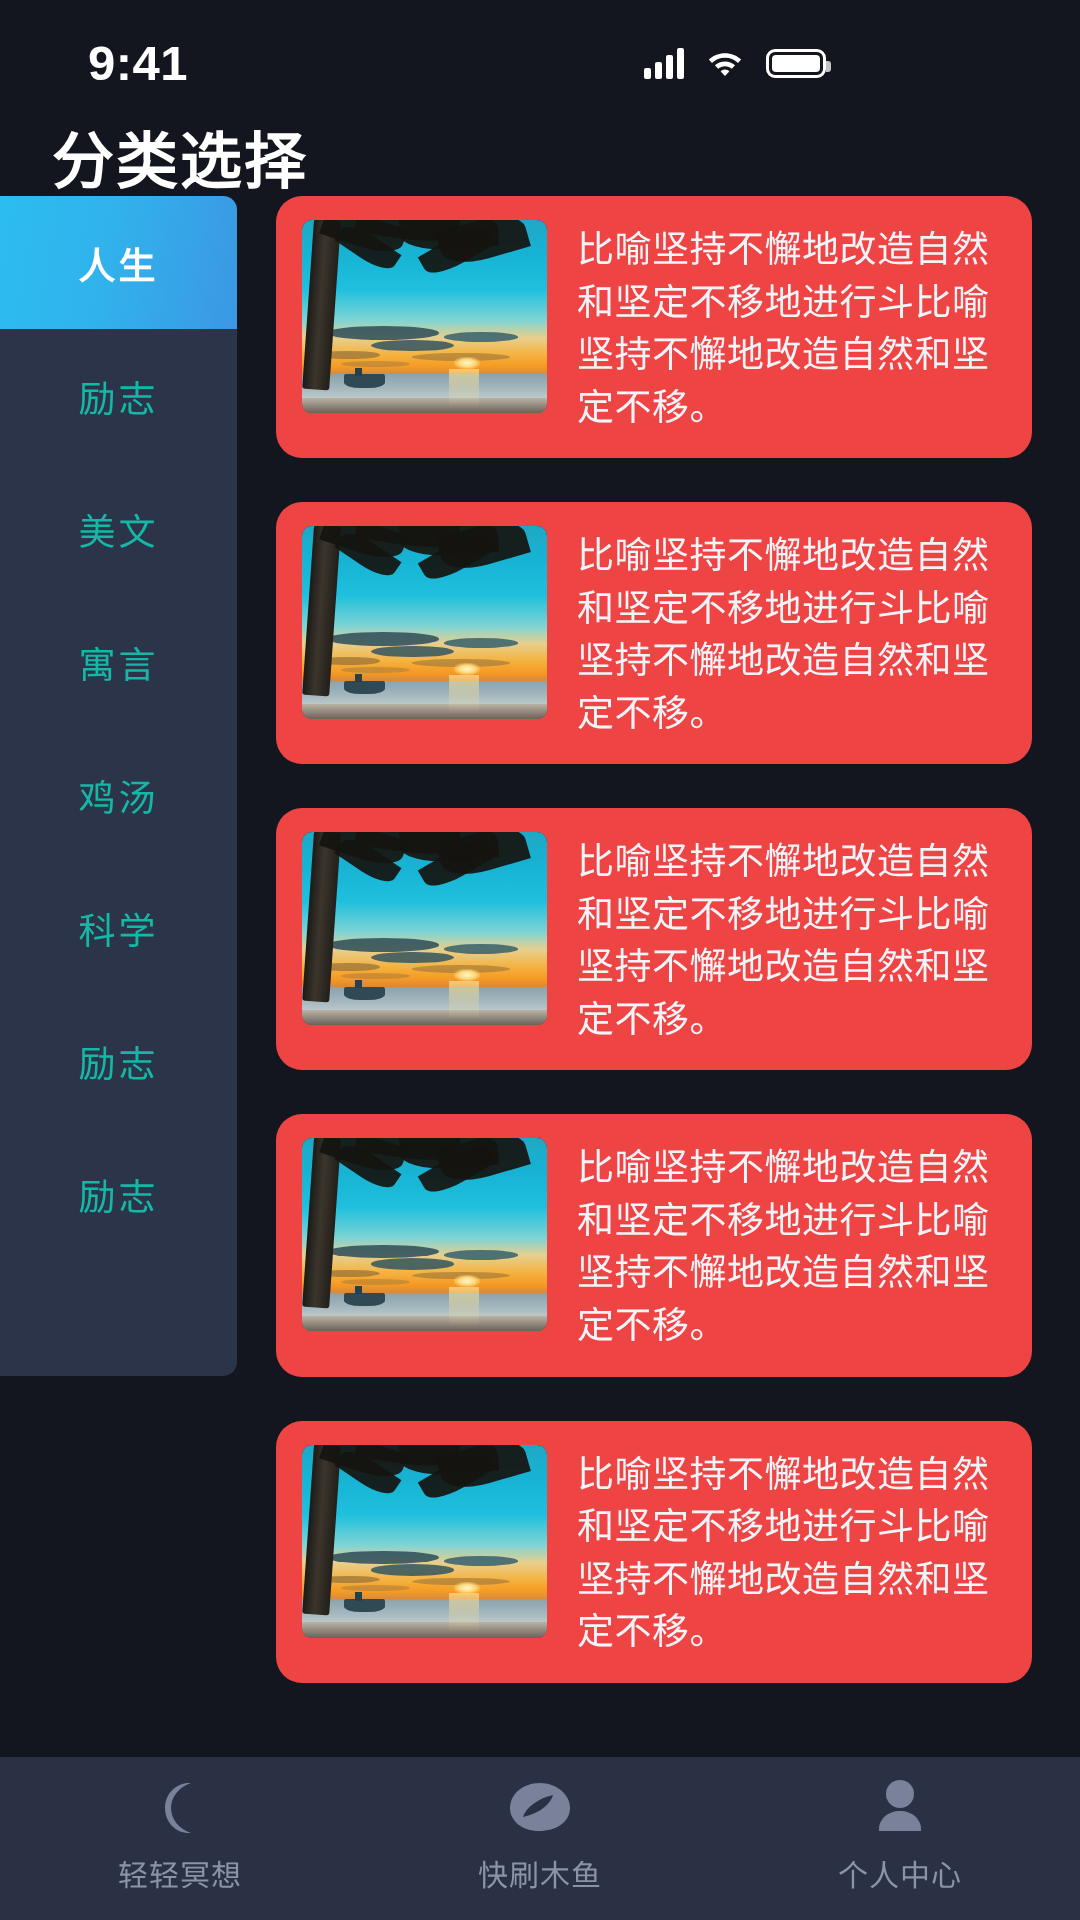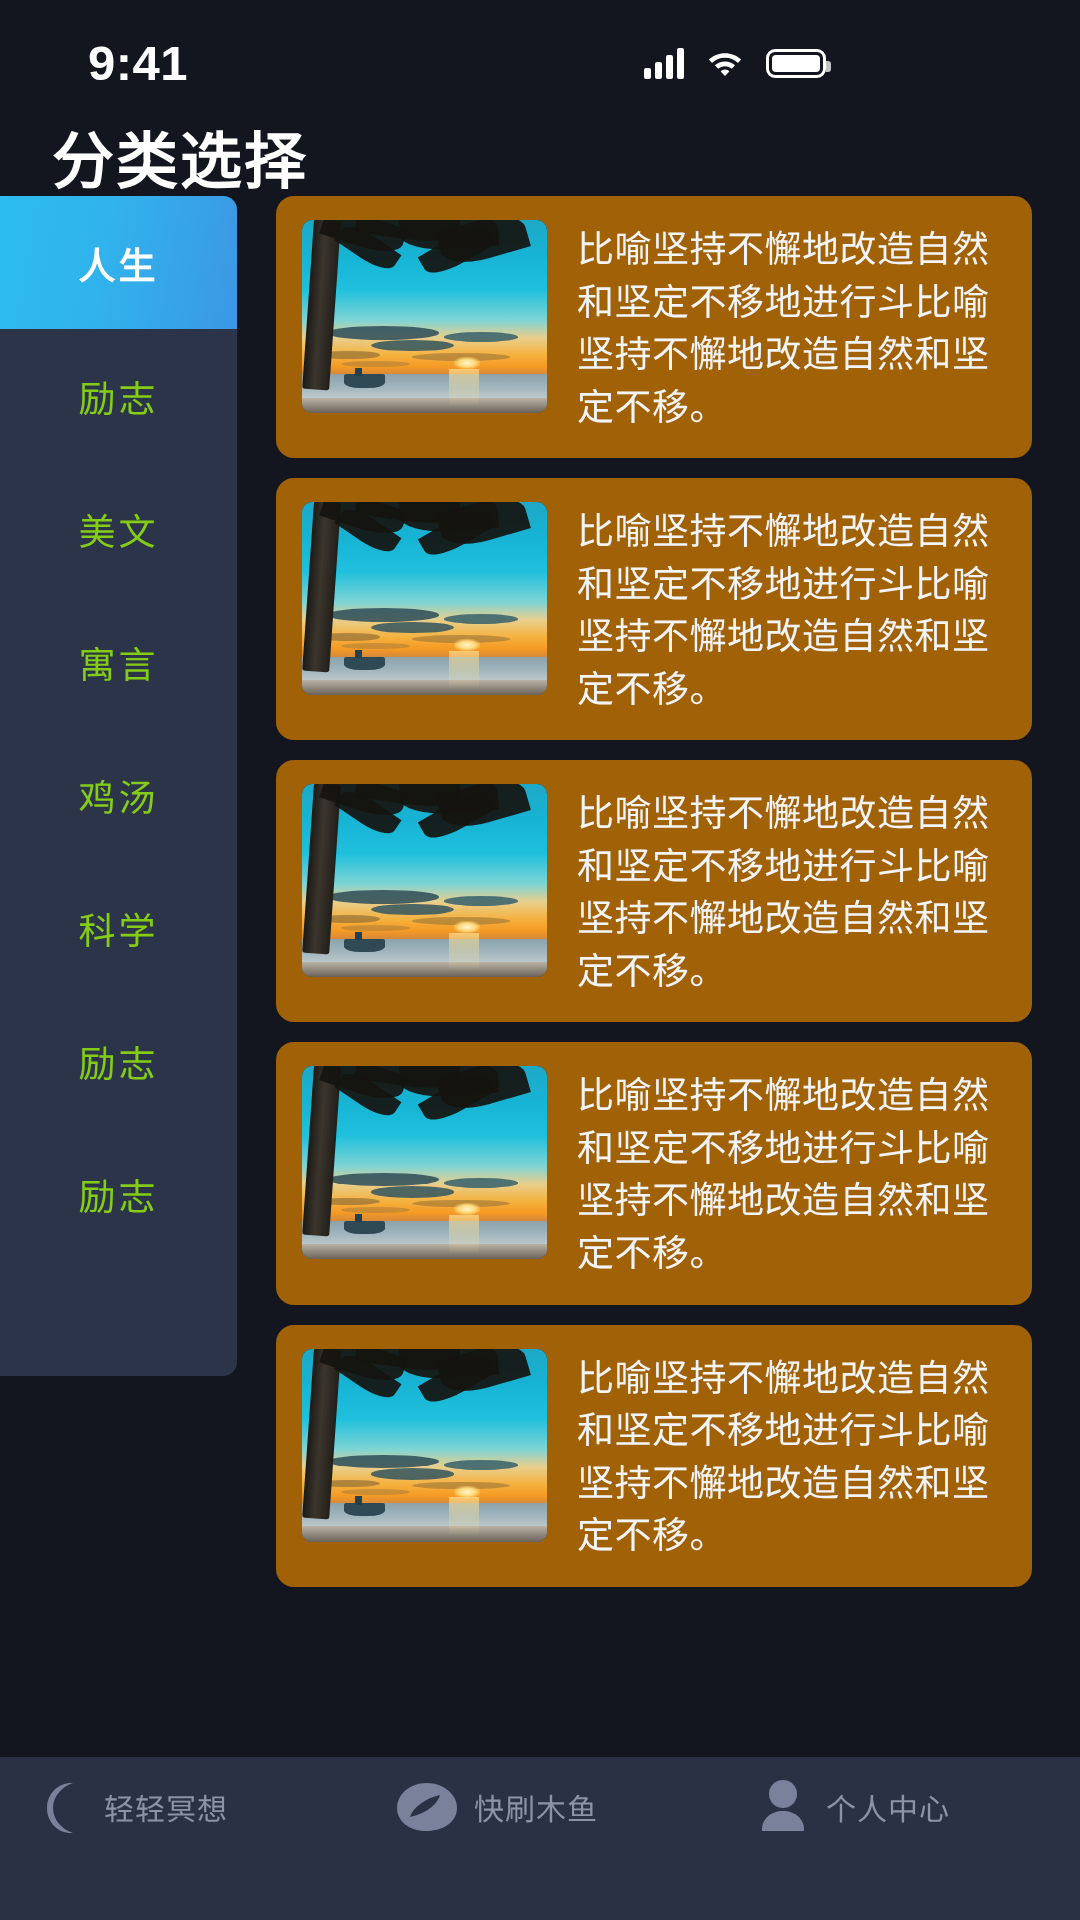--- a/index.html
+++ b/index.html
@@ -57,39 +57,39 @@
   .sidebar{
     width:237px;flex:0 0 237px;
     background:#2c3449;
     border-radius:0 14px 14px 0;
     height:1180px;
     overflow:hidden;
   }
   .side-item{
     height:133px;width:100%;
     display:flex;align-items:center;justify-content:center;
-    color:#84cc16;font-size:37px;letter-spacing:3px;
+    color:#14b8a6;font-size:37px;letter-spacing:3px;
     position:relative;
   }
   .side-item.active{
     background:linear-gradient(100deg,#2cbdef 0%,#31b2ec 45%,#3c97e4 100%);
     color:#ffffff;font-weight:bold;
   }
 
   
   .cards{
     flex:1;position:relative;
     padding:0 48px 0 39px;
     overflow:hidden;
   }
   .card{
-    background:#a16207;
-    border-radius:18px;
+    background:#ef4444;
+    border-radius:26px;
     padding:24px 26px;
-    margin-bottom:20px;
+    margin-bottom:44px;
     display:flex;
     align-items:flex-start;
     gap:30px;
   }
   .thumb{
     flex:0 0 245px;width:245px;height:193px;
     border-radius:10px;overflow:hidden;position:relative;
     background:#0f2f3d;
   }
   
@@ -167,21 +167,21 @@
   }
 
   
   .tabbar{
     position:absolute;left:0;bottom:0;width:1080px;height:163px;
     background:#2a3145;
     display:flex;align-items:flex-start;
     padding-top:18px;
   }
   .tab{
-    flex:1;display:flex;align-items:center;gap:12px;margin-left:32px;
+    flex:1;display:flex;flex-direction:column;align-items:center;gap:12px;
   }
   .tab-icon{height:64px;display:flex;align-items:center;justify-content:center;}
   .tab-label{font-size:30px;color:#8b93a6;letter-spacing:1px;}
   .tab.active .tab-label{color:#ffffff;font-weight:bold;}
   svg{display:block;}
 </style>
 </head>
 <body>
 
 <div class="phone">

